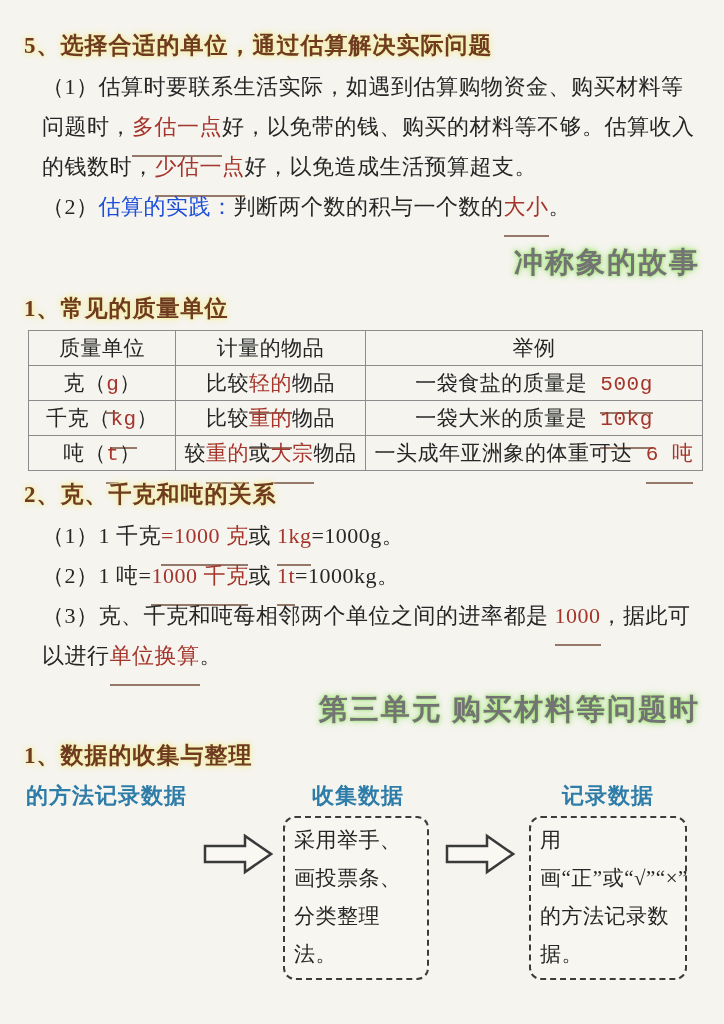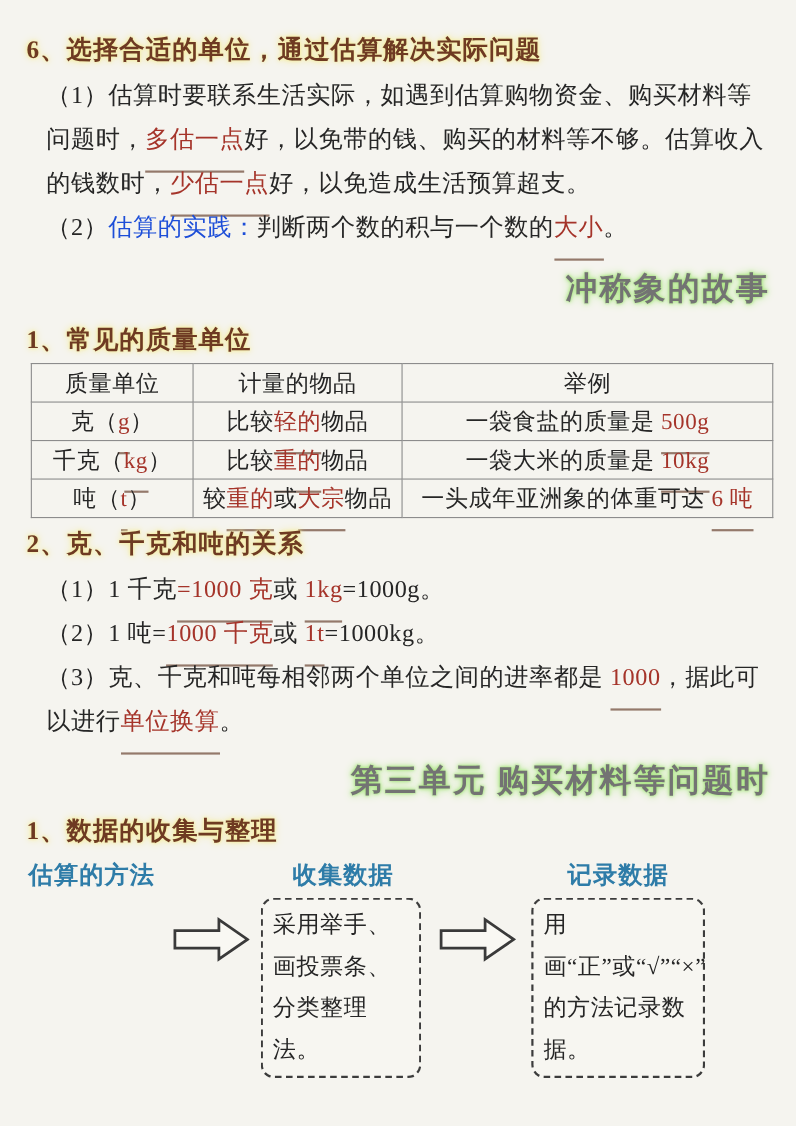--- a/index.html
+++ b/index.html
@@ -35,20 +35,21 @@
   }
   .red-u { color:#a5342a; border-bottom:2px solid #94796b; padding-bottom:16px; }
   .blue  { color:#1d4ed8; }
 
   .sec-gap-sm { height:6px; }
 
   table.mass {
     border-collapse:collapse; table-layout:fixed;
     width:674px; margin:6px 0 8px 2px;
     font-size:21px;
+    font-family:Liberation Mono, monospace;
   }
   table.mass td, table.mass th {
     border:1.5px solid #8c8c8c; text-align:center;
     height:35px; font-weight:normal; padding:0 2px;
     letter-spacing:0.5px;
   }
   .col0 { width:147px; } .col1 { width:190px; } .col2 { width:337px; }
 
   .flow {
     display:flex; align-items:flex-start; margin-top:4px;
@@ -67,21 +68,21 @@
   }
   .w1 { width:160px; } .w2 { width:146px; margin-left:-4px; } .w3 { width:158px; }
   .flow-arrow { margin:52px 14px 0 16px; flex:none; }
   .flow-arrow svg { display:block; }
 </style>
 </head>
 <body>
 
 <div class="page">
 
-  <div class="h-red">6、选择合适的单位，通过估算解决实际问题</div>
+  <div class="h-red">5、选择合适的单位，通过估算解决实际问题</div>
   <div class="sec-gap-sm"></div>
   <div class="para"><span>（1）估算时要联系生活实际，如遇到估算购物资金、购买材料等问题时，</span><span class="red-u">多估一点</span><span>好，以免带的钱、购买的材料等不够。估算收入的钱数时，</span><span class="red-u">少估一点</span><span>好，以免造成生活预算超支。</span></div>
   <div class="para"><span>（2）</span><span class="blue">估算的实践：</span><span>判断两个数的积与一个数的</span><span class="red-u">大小</span><span>。</span></div>
 
   <div style="height:16px"></div>
   <div class="h-green">冲称象的故事</div>
   <div style="height:10px"></div>
 
   <div class="h-red">1、常见的质量单位</div>
 
@@ -123,21 +124,21 @@
 
   <div style="height:14px"></div>
   <div class="h-green">第三单元 购买材料等问题时</div>
   <div style="height:10px"></div>
 
   <div class="h-red">1、数据的收集与整理</div>
   <div class="sec-gap-sm"></div>
 
   <div class="flow">
     <div class="flow-step">
-      <div class="flow-label">估算的方法</div>
+      <div class="flow-label">的方法记录数据</div>
     </div>
 
     <div class="flow-arrow">
       <svg width="70" height="42" viewBox="0 0 70 42">
         <polygon points="2,13 42,13 42,3 68,21 42,39 42,29 2,29" fill="#f9f8f3" stroke="#3a3a3a" stroke-width="2.5" stroke-linejoin="miter"></polygon>
       </svg>
     </div>
 
     <div class="flow-step">
       <div class="flow-label">收集数据</div>

